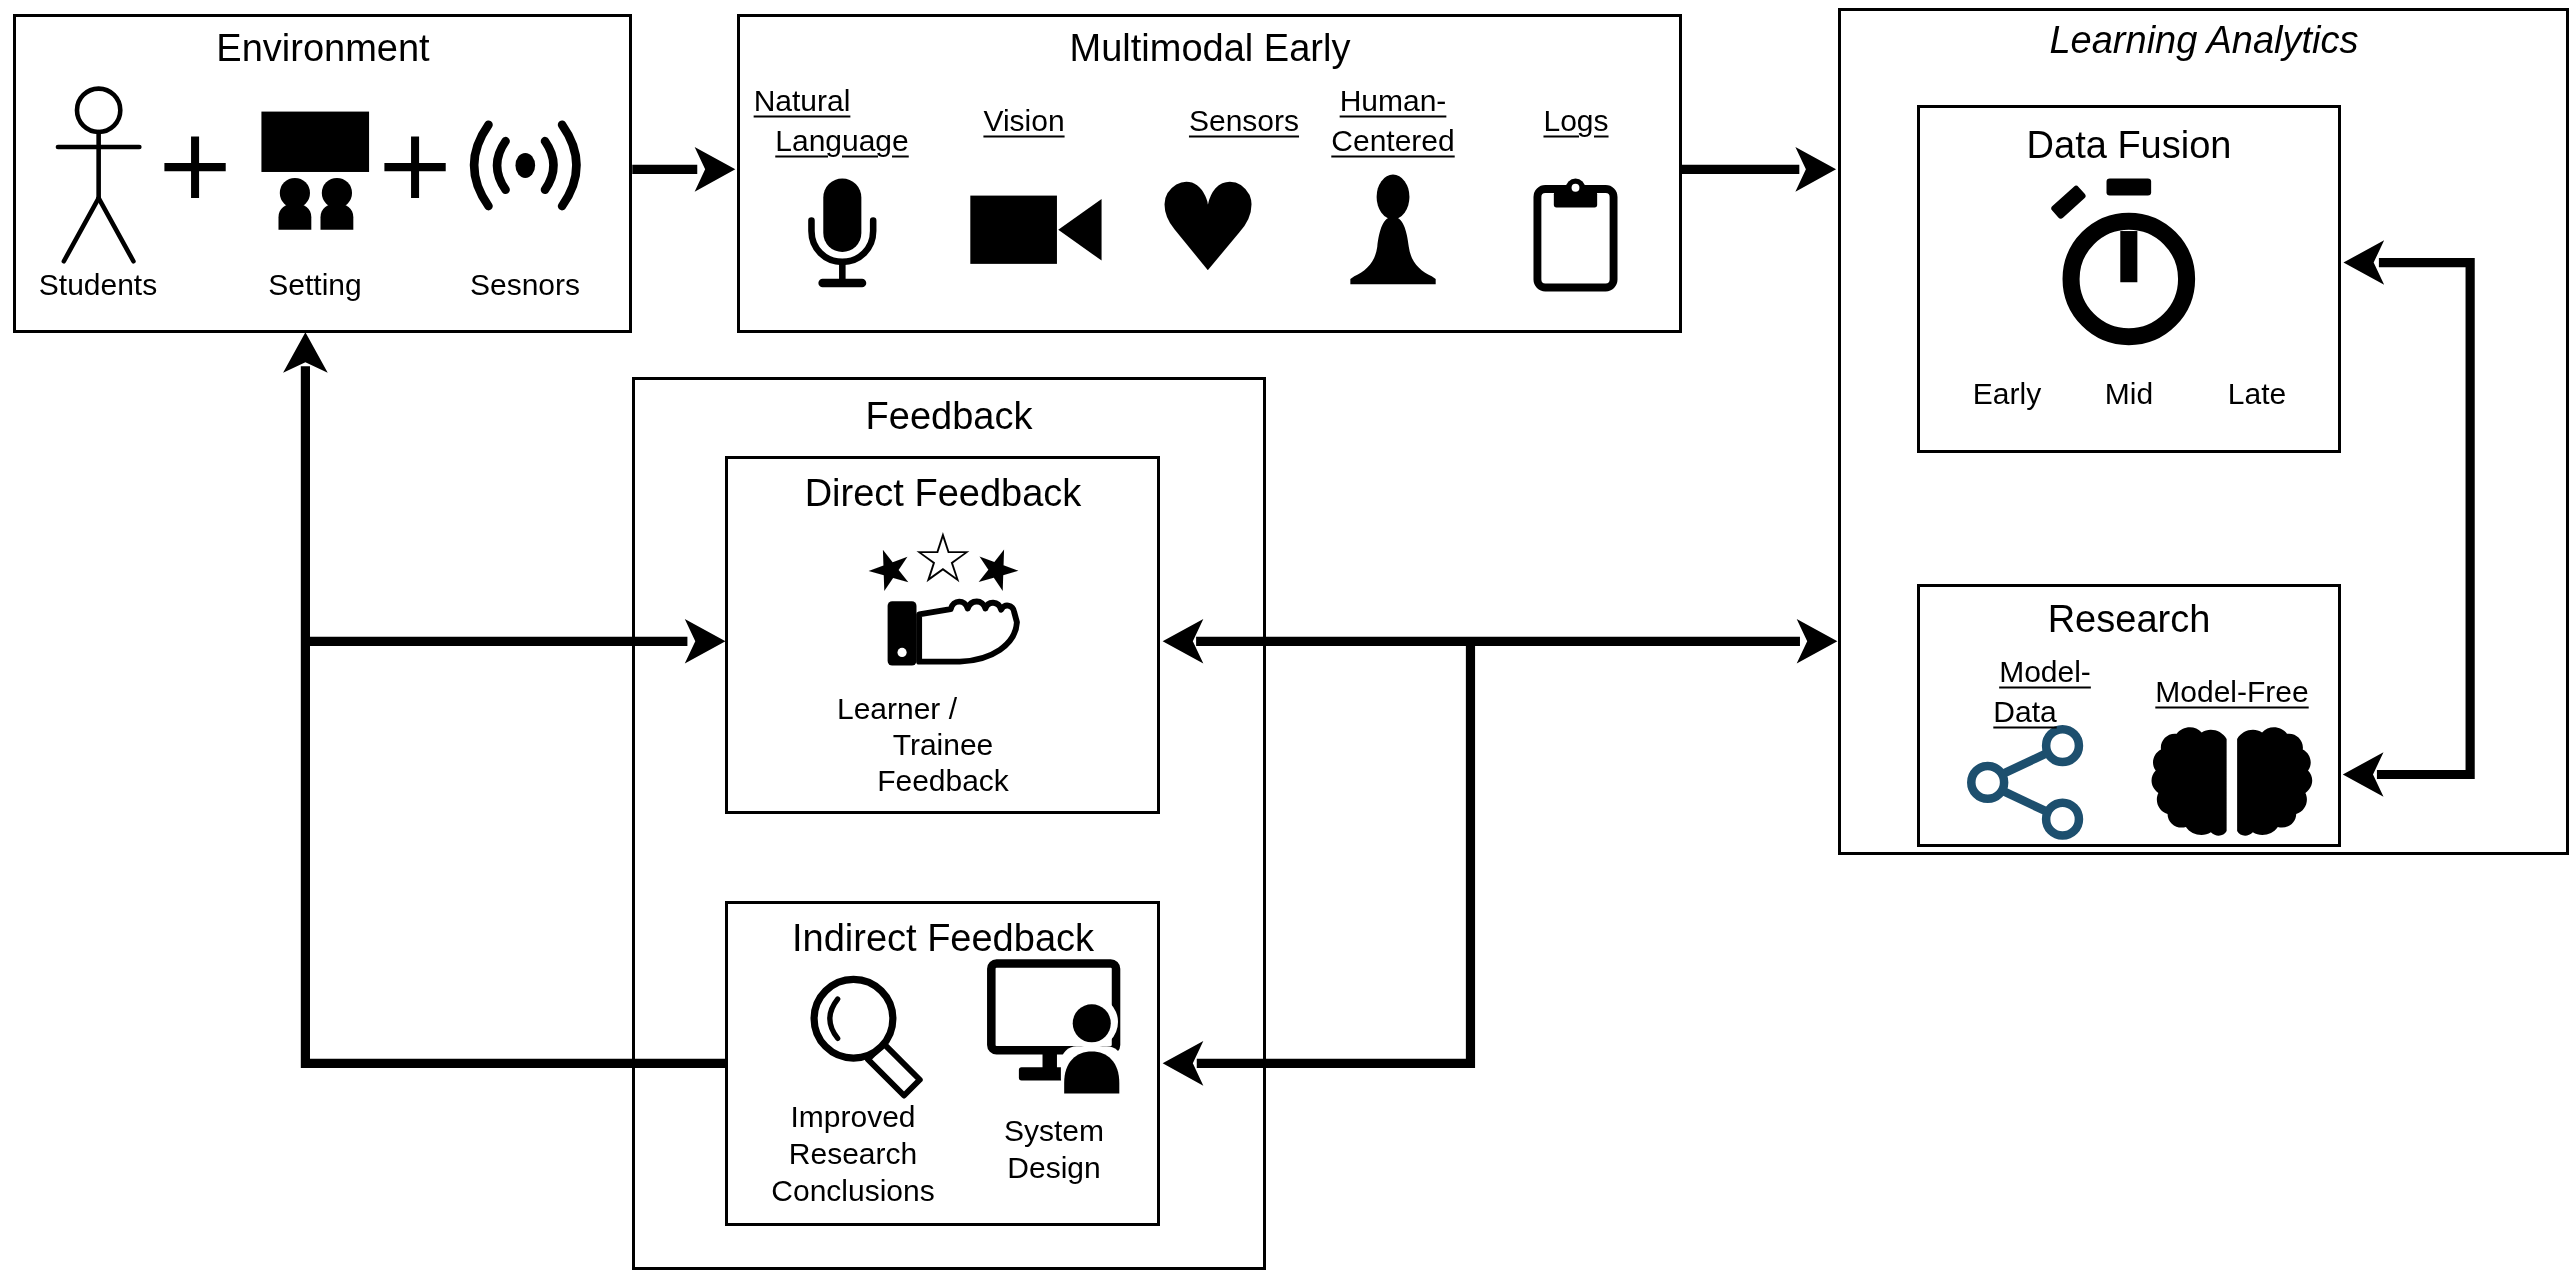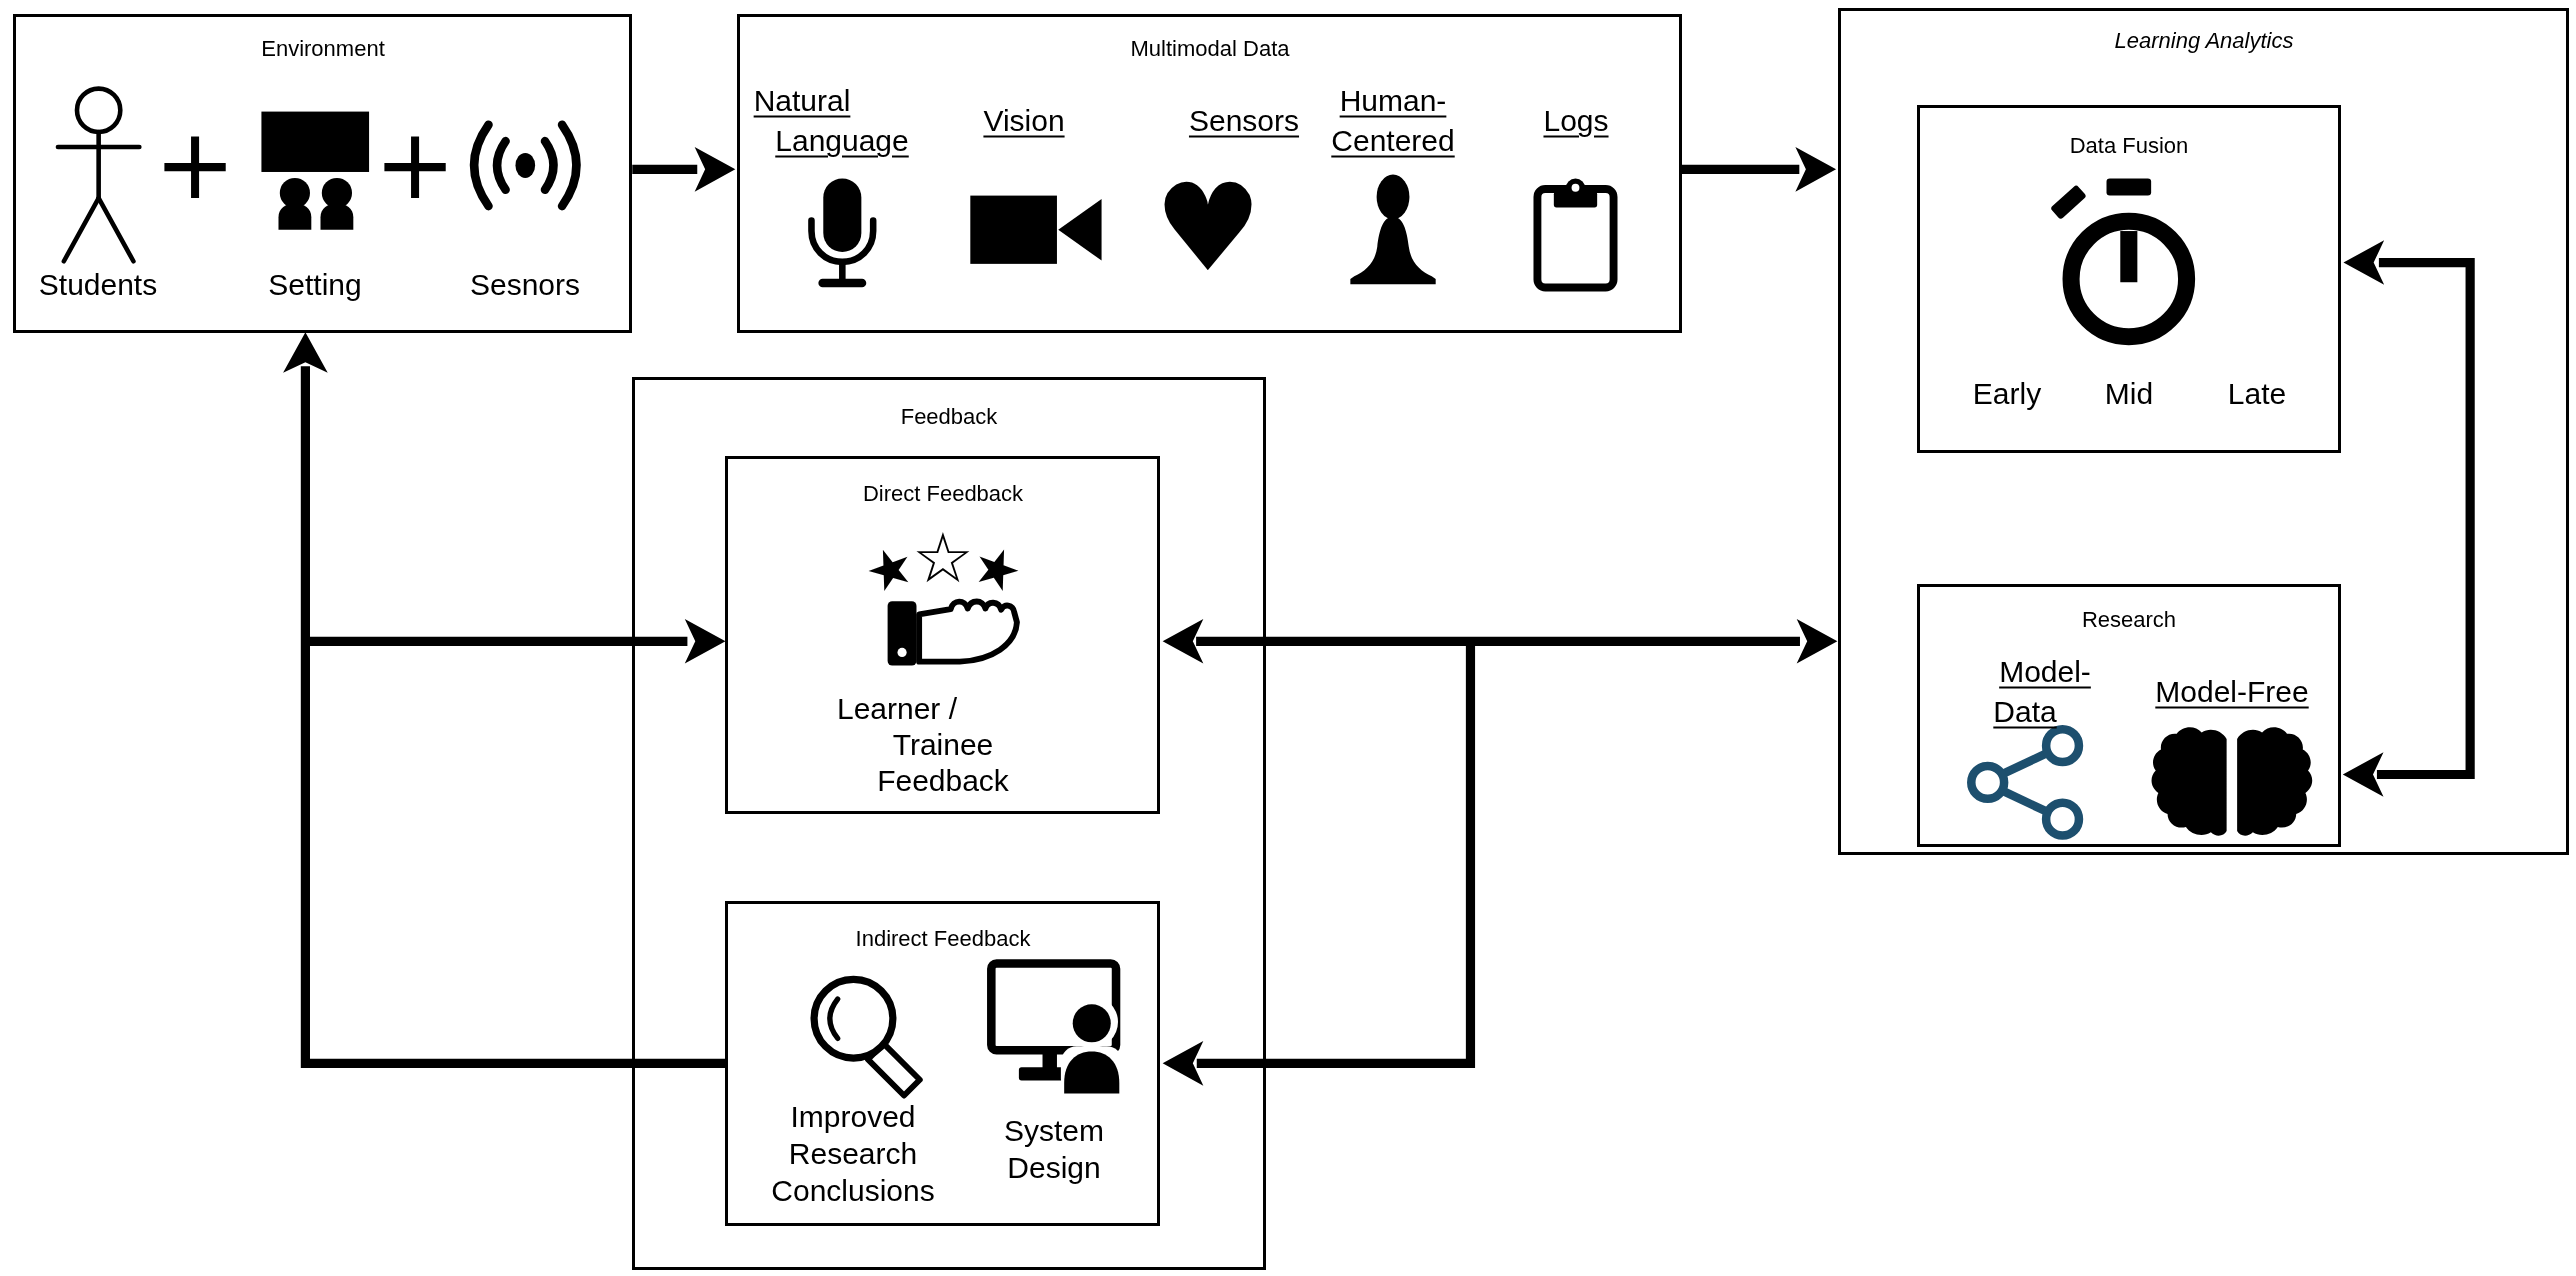--- a/index.html
+++ b/index.html
@@ -6,21 +6,21 @@
   .canvas{
     position:relative;width:2576px;height:1276px;background:#ffffff;
     font-family:"Liberation Sans",sans-serif;color:#000;transform-origin:0 0;
   }
   .art{position:absolute;left:0;top:0;z-index:2;pointer-events:none;}
   .bx{position:absolute;border:3.9px solid #000;box-sizing:border-box;background:transparent;z-index:1;}
   .lbl{
     position:absolute;transform:translate(-50%,-50%);font-size:30px;line-height:1.1;
     white-space:nowrap;text-align:center;z-index:3;
   }
-  .ttl{font-size:22px;}
+  .ttl{font-size:38px;}
   .ul{text-decoration:underline;text-decoration-thickness:2.3px;text-underline-offset:5.3px;}
   .glyph{font-family:"DejaVu Sans",sans-serif;z-index:3;position:absolute;transform:translate(-50%,-50%);}
   .plus{font-size:98px;font-weight:400;}
   .heart{font-size:121px;}
   .star-mid{font-size:69px;}
   .star-side{font-size:54px;}
 </style>
 </head>
 <body>
 
@@ -161,21 +161,21 @@
   <div class="bx" style="left:13px;top:14.4px;width:619px;height:319px;"></div>
   <div class="bx" style="left:737px;top:14.4px;width:945px;height:319px;"></div>
   <div class="bx" style="left:1838px;top:7.9px;width:731px;height:847px;"></div>
   <div class="bx" style="left:1917px;top:105px;width:424px;height:348px;"></div>
   <div class="bx" style="left:1917px;top:584px;width:424px;height:263px;"></div>
   <div class="bx" style="left:632px;top:377px;width:634px;height:893px;"></div>
   <div class="bx" style="left:725px;top:456px;width:435px;height:358px;"></div>
   <div class="bx" style="left:725px;top:901px;width:435px;height:325px;"></div>
 
   <div class="lbl ttl" style="left:323px;top:49px;">Environment</div>
-  <div class="lbl ttl" style="left:1210px;top:49px;">Multimodal Data</div>
+  <div class="lbl ttl" style="left:1210px;top:49px;">Multimodal Early</div>
   <div class="lbl ttl" style="left:2204px;top:41px;font-style:italic;">Learning Analytics</div>
   <div class="lbl ttl" style="left:2129px;top:146px;">Data Fusion</div>
   <div class="lbl ttl" style="left:2129px;top:620px;">Research</div>
   <div class="lbl ttl" style="left:949px;top:417px;">Feedback</div>
   <div class="lbl ttl" style="left:943px;top:494px;">Direct Feedback</div>
   <div class="lbl ttl" style="left:943px;top:939px;">Indirect Feedback</div>
 
   <div class="lbl" style="left:98px;top:284px;">Students</div>
   <div class="lbl" style="left:315px;top:284px;">Setting</div>
   <div class="lbl" style="left:525px;top:284px;">Sesnors</div>

